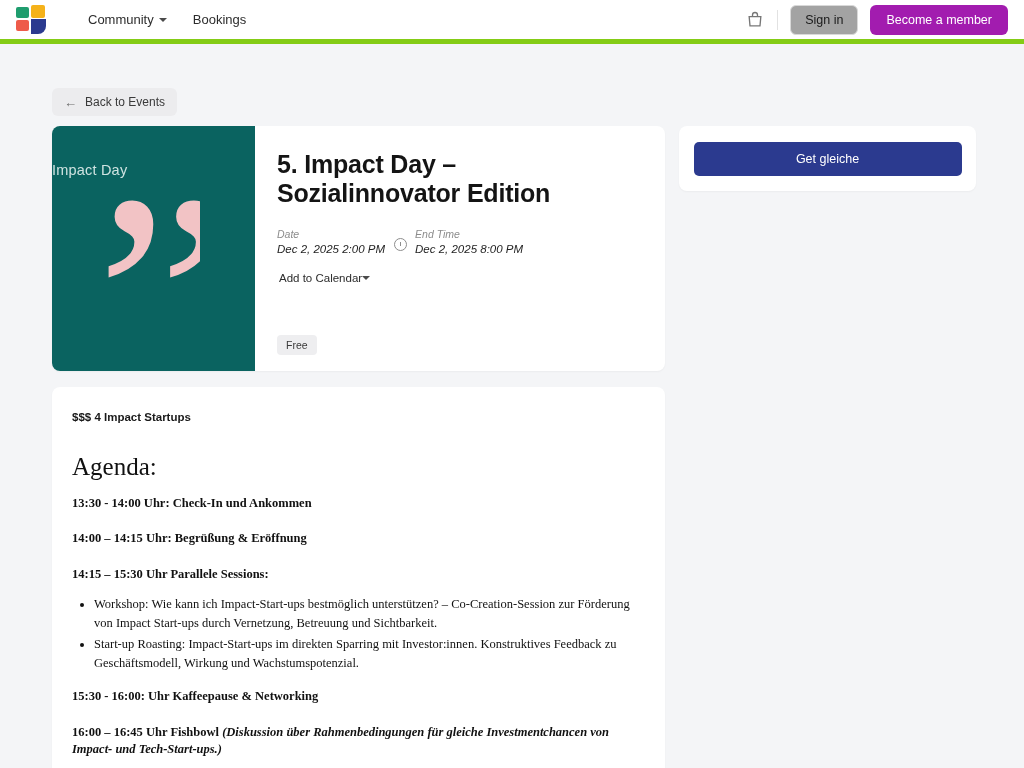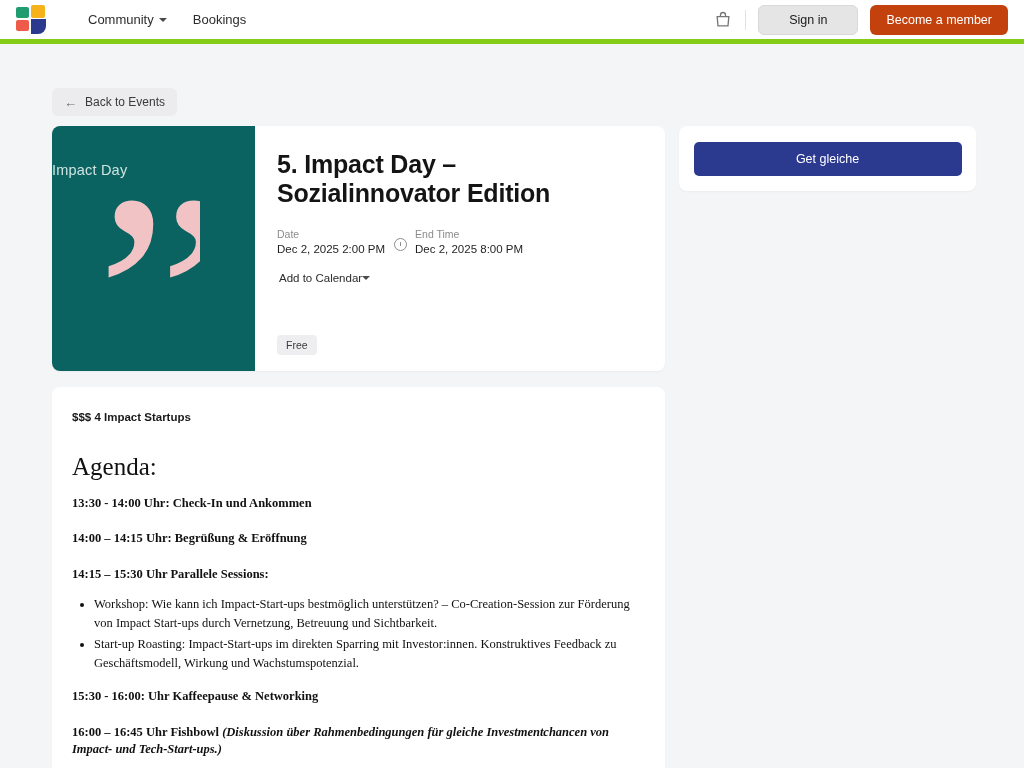--- a/index.html
+++ b/index.html
@@ -35,26 +35,26 @@
   .caret {
     width: 0; height: 0; border-left: 4px solid transparent; border-right: 4px solid transparent;
     border-top: 4px solid #4a4a4a; display: inline-block;
   }
   .header-right {
     margin-left: auto; display: flex; align-items: center; gap: 12px; margin-right: 16px;
   }
   .cart-icon { width: 20px; height: 20px; opacity: .8; cursor: pointer; }
   .divider-v { width: 1px; height: 20px; background: #e2e2e2; }
   .btn-signin {
-    font-size: 12.5px; padding: 7px 30px; border: 1px solid #d9d9d9; border-radius: 6px;
-    background: #e5e5e5; color: #1a1a1a; cursor: pointer;
+    font-size: 12.5px; padding: 7px 14px; border: 1px solid #d9d9d9; border-radius: 6px;
+    background: #a3a3a3; color: #1a1a1a; cursor: pointer;
   }
   .btn-member {
     font-size: 12.5px; padding: 8px 16px; border: none; border-radius: 6px;
-    background: #c2410c; color: #fff; cursor: pointer;
+    background: #a21caf; color: #fff; cursor: pointer;
   }
 
   
   .back-btn {
     position: absolute; left: 52px; top: 88px;
     display: flex; align-items: center; gap: 8px;
     background: #ececee; border-radius: 6px; padding: 7px 12px;
     font-size: 12px; color: #3a3a3a; cursor: pointer;
   }
   .arrow-left { font-size: 13px; line-height: 1; color: #6a6a6a; }
@@ -75,21 +75,21 @@
   .quote {
     position: absolute; left: 52px; top: 55px; width: 96px; height: 165px;
     color: #f2c3c5; font-family: "Liberation Serif", serif; font-size: 300px;
     line-height: 0; overflow: hidden;
   }
   .quote span { position: absolute; top: 118px; left: -8px; }
 
   .hero-body { padding: 24px 26px 0 22px; flex: 1; position: relative; }
   .event-title { font-size: 25px; font-weight: bold; letter-spacing: -.2px; color: #141414; }
   .meta-row { display: flex; align-items: flex-start; margin-top: 20px; gap: 0; }
-  .meta-block { min-width: 0; }
+  .meta-block { min-width: 0; font-style: italic; }
   .meta-label { font-size: 10.5px; color: #8c8c8c; margin-bottom: 3px; }
   .meta-value { font-size: 11.5px; color: #1f1f1f; }
   .meta-sep { width: 30px; display: flex; align-items: center; justify-content: center; padding-top: 10px; }
   .clock {
     width: 13px; height: 13px; border: 1.3px solid #8d8d8d; border-radius: 50%; position: relative;
   }
   .clock::after {
     content: ""; position: absolute; left: 5px; top: 2.5px; width: 1.2px; height: 4px; background: #8d8d8d;
   }
   .loc-row { display: flex; align-items: center; gap: 7px; margin-top: 16px; }

